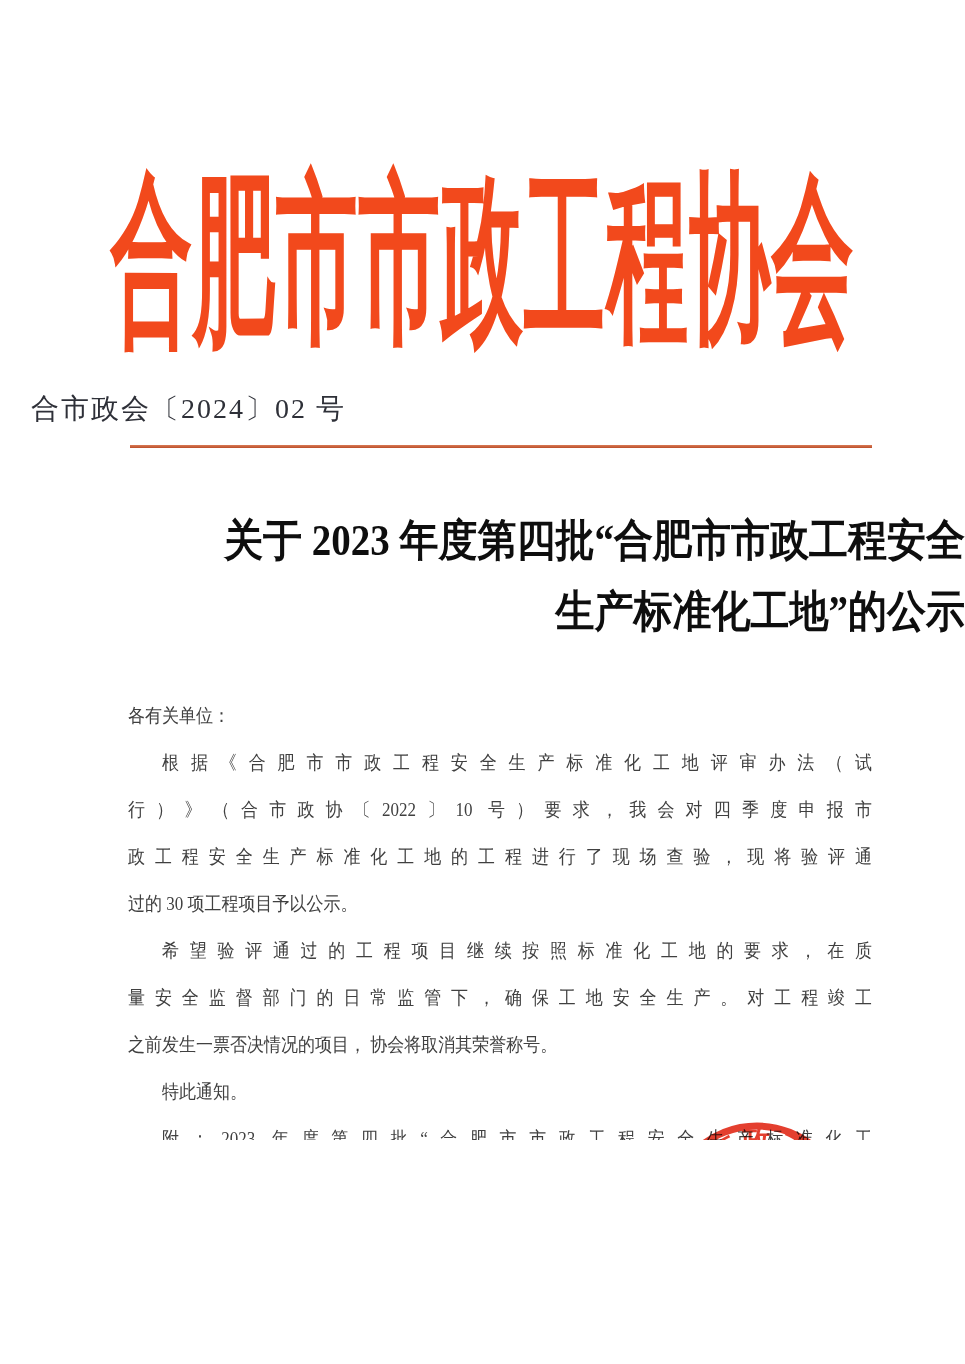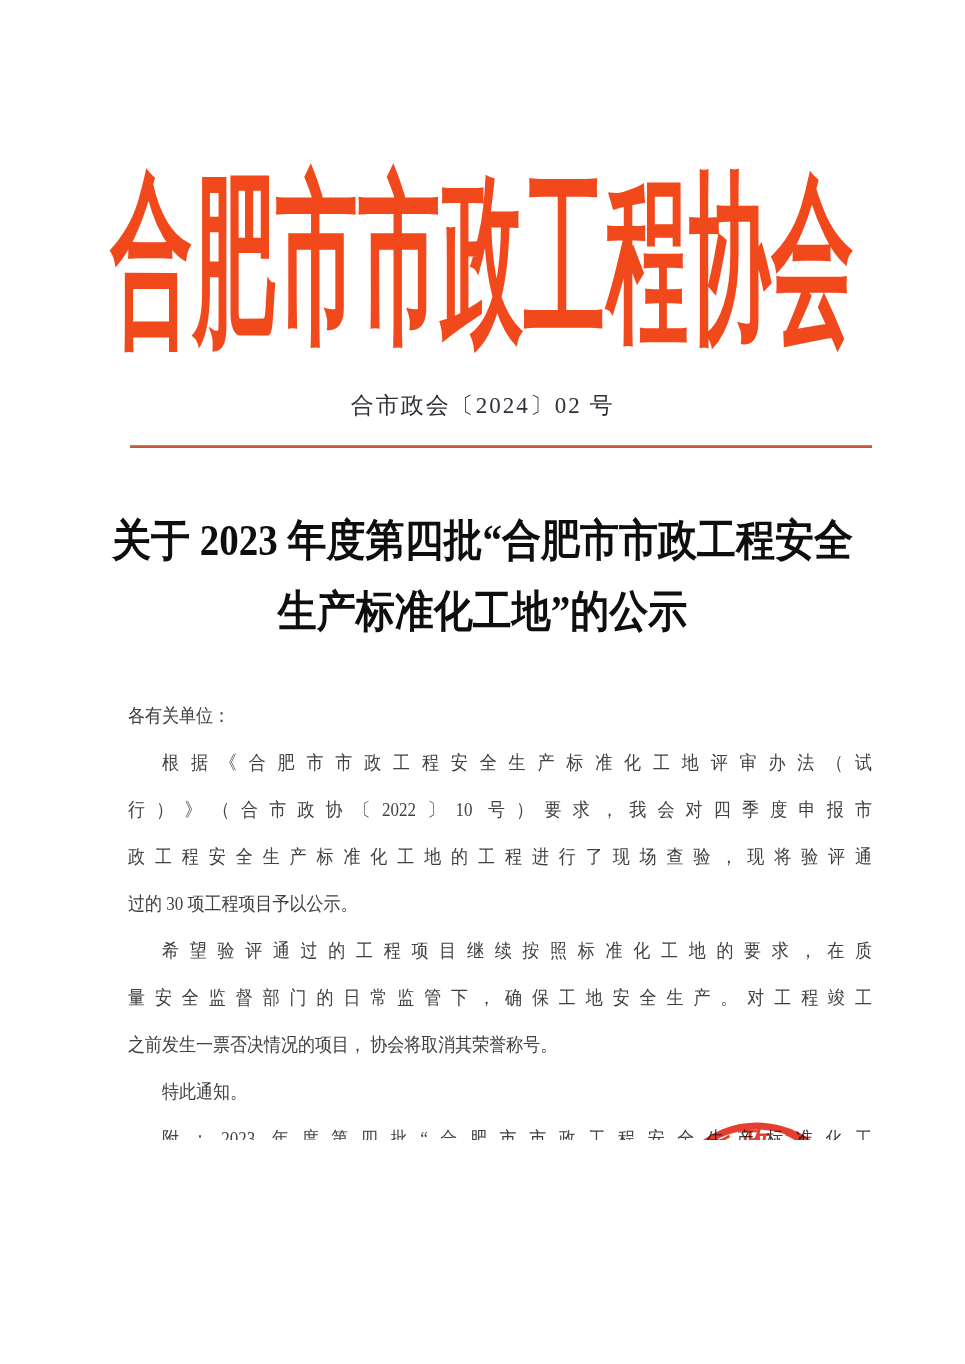--- a/index.html
+++ b/index.html
@@ -30,41 +30,42 @@
     white-space: nowrap;
     letter-spacing: 1px;
     transform: scale(1.02, 2.3);
     transform-origin: center;
   }
 
   
   .doc-number {
     position: absolute;
     top: 390px; left: 0; right: 0;
-    text-align: center;
-    font-size: 23px;
+    text-align: left;
+    font-size: 28px;
     color: #2e3038;
     letter-spacing: 2px;
+    padding-left: 31px;
   }
 
   
   .red-rule {
     position: absolute;
     top: 445px;
     left: 130px;
     width: 742px;
     height: 3px;
     background: linear-gradient(#d97a55, #bb4e2a);
   }
 
   
   .doc-title {
     position: absolute;
     top: 504px; left: 0; right: 0;
-    text-align: center;
+    text-align: right;
     color: #0e0e0e;
     font-weight: bold;
     font-size: 39px;
     line-height: 71px;
   }
   .doc-title .t-line {
     transform: scaleY(1.12);
     transform-origin: center;
   }
 

